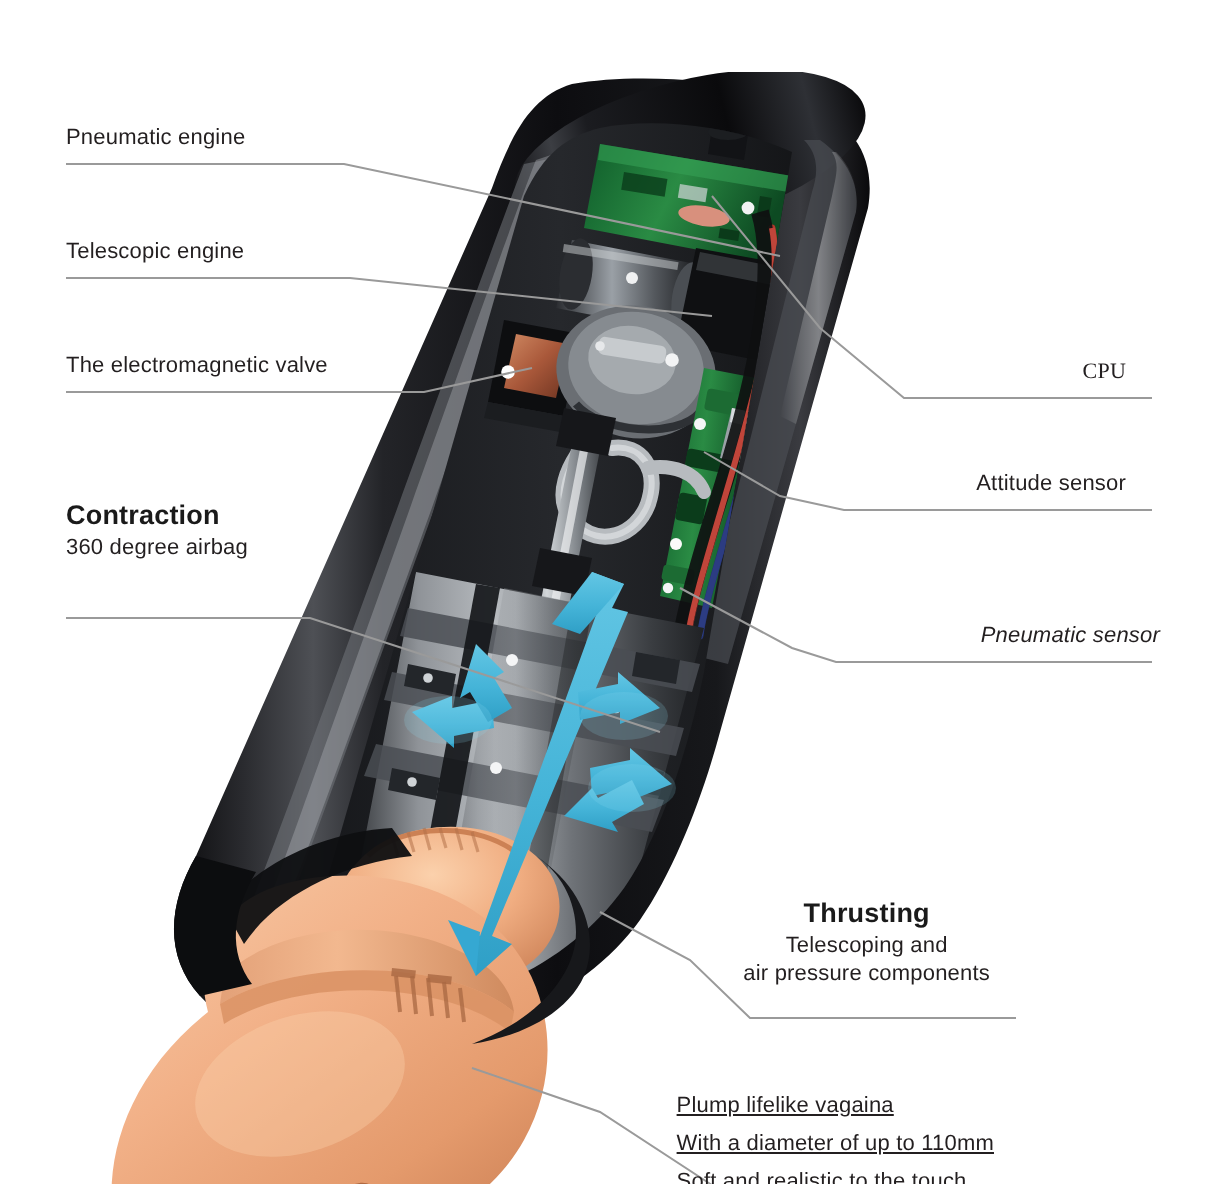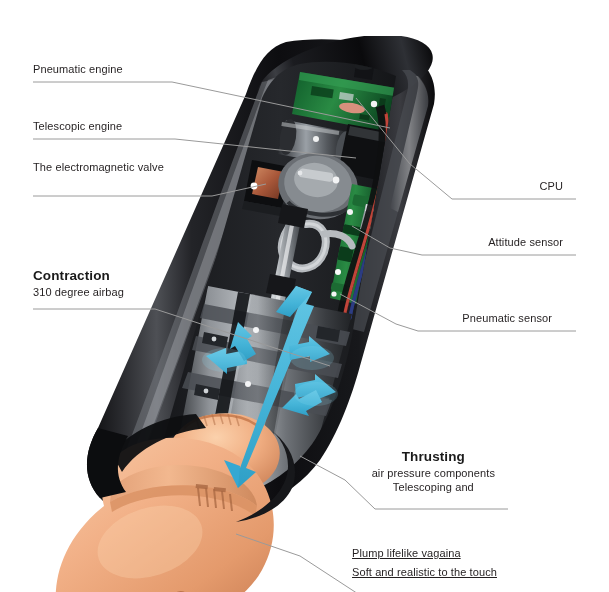--- a/index.html
+++ b/index.html
@@ -388,37 +388,38 @@
 
       <path d="M510,567 L 372,567"></path>
       <path d="M372,567 L 300,520 L 236,498"></path>
     </g>
   </svg>
 
   <div class="label" style="left:33px; top:26px;">Pneumatic engine</div>
 
   <div class="label" style="left:33px; top:83px;">Telescopic engine</div>
 
-  <div class="label" style="left:33px; top:124px;">The electromagnetic valve</div>
-
-  <div class="label" style="left:33px; top:231px;">
+  <div class="label" style="left:33px; top:140px;">The electromagnetic valve</div>
+
+  <div class="label" style="left:33px; top:213px;">
     <span class="hd">Contraction</span>
-    <span class="sub">310 degree airbag</span>
+    <span class="sub">360 degree airbag</span>
   </div>
 
-  <div class="label right" style="right:33px; top:143px; text-align:left;">CPU</div>
+  <div class="label right" style="right:33px; top:143px; text-align:left;font-family:Liberation Serif, serif;">CPU</div>
 
   <div class="label right" style="right:33px; top:199px;">Attitude sensor</div>
 
-  <div class="label right" style="right:44px; top:275px;">Pneumatic sensor</div>
+  <div class="label right" style="right:16px; top:275px;font-style:italic;">Pneumatic sensor</div>
 
   <div class="label right" style="right:101px; top:412px; text-align:center;">
     <span class="hd">Thrusting</span>
+    <span class="sub">Telescoping and</span>
     <span class="sub">air pressure components</span>
-    <span class="sub">Telescoping and</span>
   </div>
 
   <div class="label right" style="right:99px; top:508px; text-align:left; line-height:19px;text-decoration:underline;">
     <span class="sub">Plump lifelike vagaina</span>
+    <span class="sub">With a diameter of up to 110mm</span>
     <span class="sub">Soft and realistic to the touch</span>
   </div>
 
 </div>
 
 </body></html>

